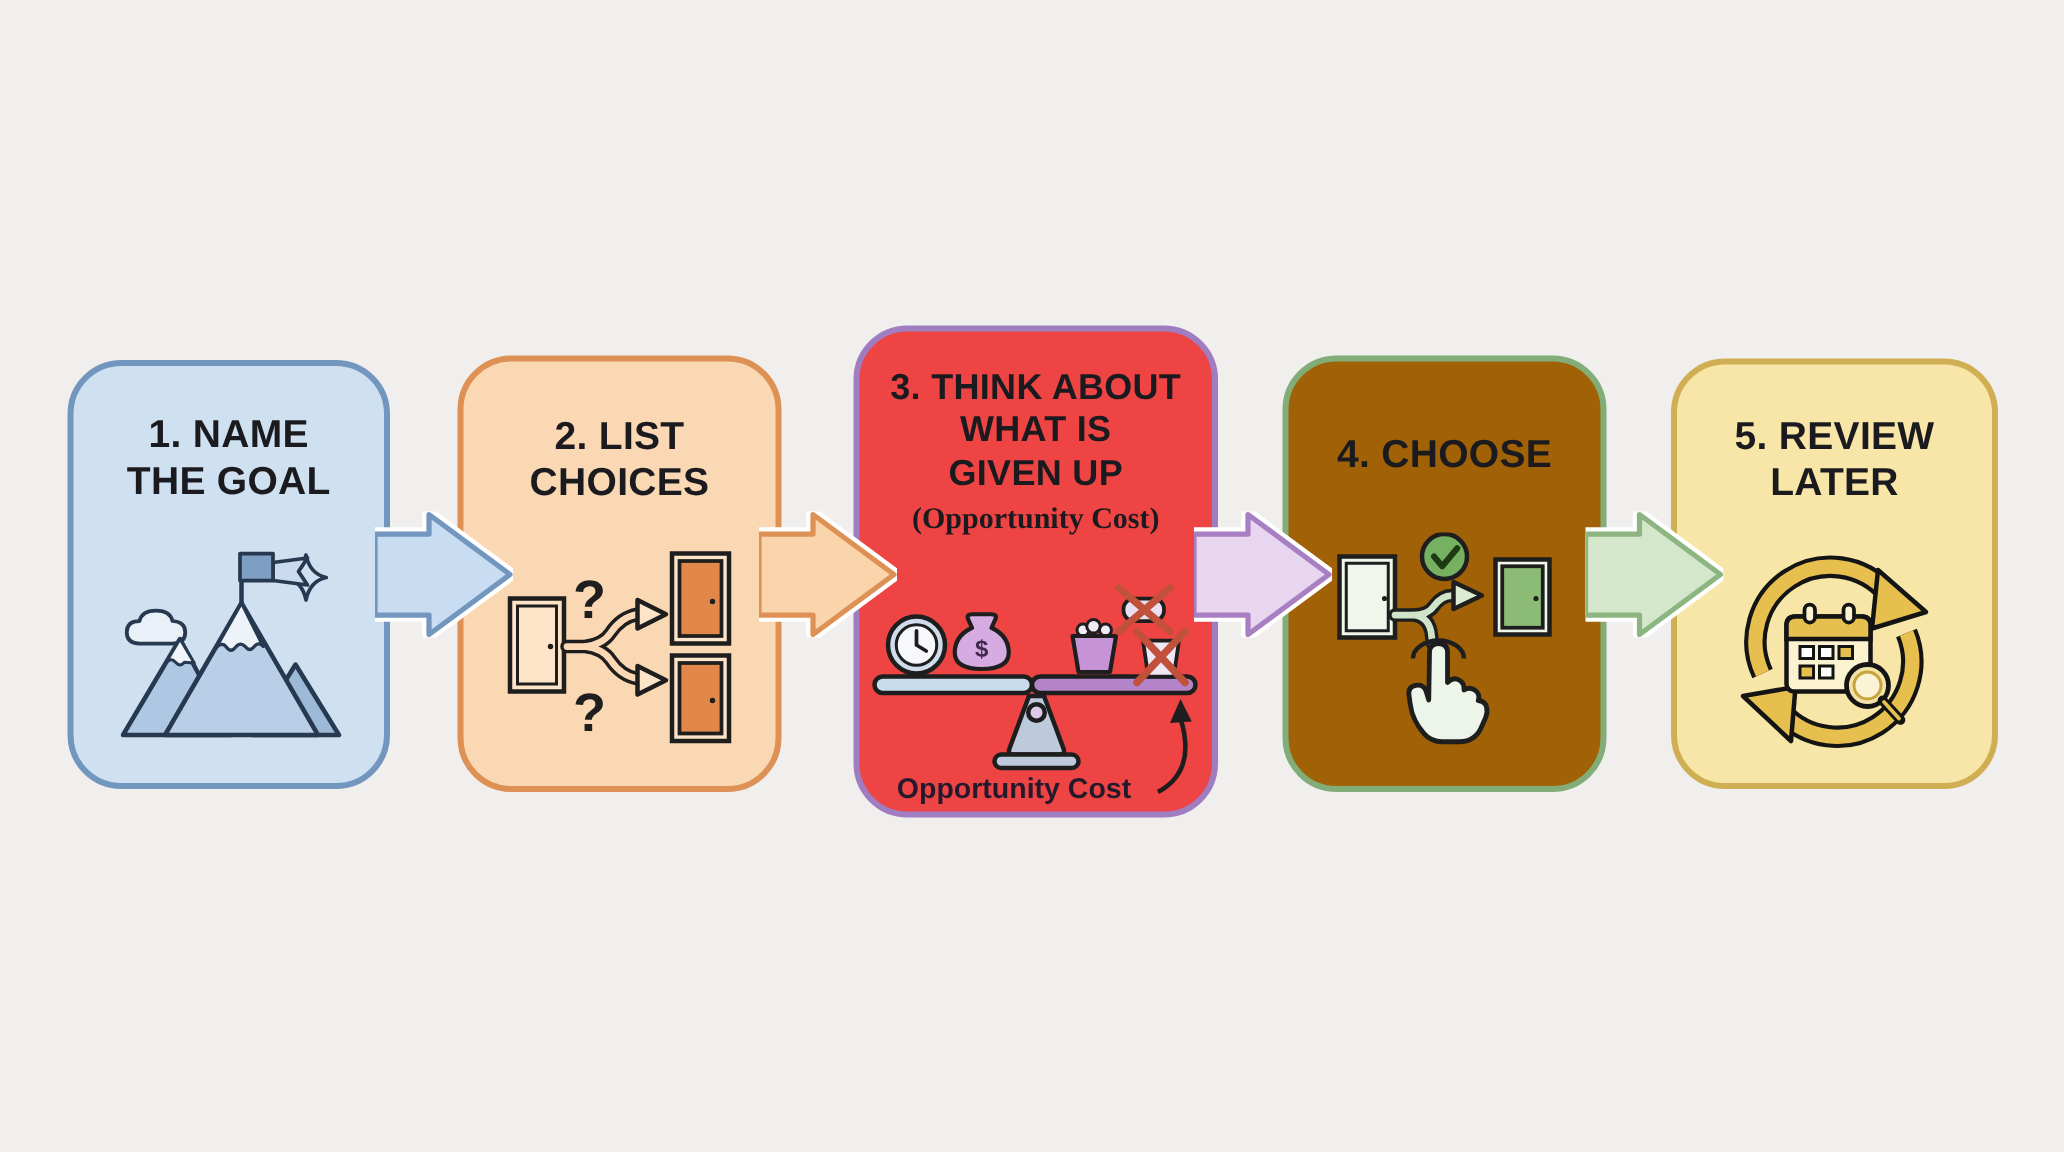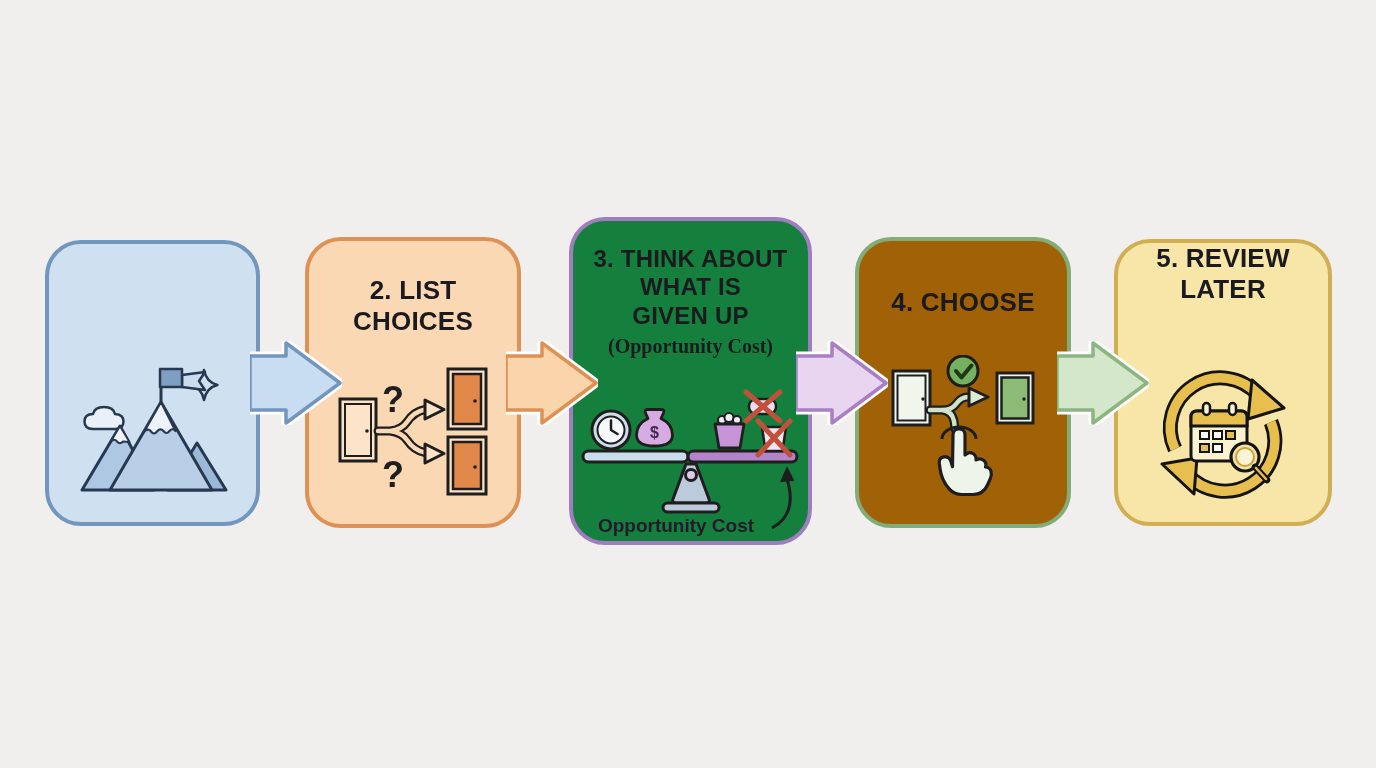--- a/index.html
+++ b/index.html
@@ -2,44 +2,46 @@
 <html><head>
 <meta charset="utf-8">
 <style>
   html,body{margin:0;padding:0;}
   body{font-family:"Liberation Sans", sans-serif;}
   .stage{position:relative;width:1376px;height:768px;background:#f0efed;overflow:hidden;}
   .box{position:absolute;box-sizing:border-box;border:4px solid;border-radius:36px;text-align:center;z-index:1;}
   .box .title{font-weight:700;color:#1b1b1f;white-space:pre-line;line-height:1.18;letter-spacing:.2px;}
   .s1{left:45px;top:240px;width:215px;height:286px;background:#cfe0f1;border-color:#7296bd;}
   .s2{left:305px;top:237px;width:216px;height:291px;background:#fbd8b4;border-color:#dd9154;}
-  .s3{left:569px;top:217px;width:243px;height:328px;background:#15803d;border-color:#a07cc0;}
+  .s3{left:569px;top:217px;width:243px;height:328px;background:#ef4444;border-color:#a07cc0;}
   .s4{left:855px;top:237px;width:216px;height:291px;background:#a16207;border-color:#82ad78;}
   .s5{left:1114px;top:239px;width:218px;height:287px;background:#f7e6a7;border-color:#d0ae53;}
   .s1 .title{padding-top:30px;font-size:26px;}
   .s2 .title{padding-top:34px;font-size:26px;}
   .s3 .title{padding-top:24px;font-size:24px;}
   .s3 .subtitle{font-weight:700;color:#1b1b1f;font-size:20px;margin-top:5px;font-family:Liberation Serif, serif;}
   .s4 .title{padding-top:46px;font-size:26px;}
-  .s5 .title{font-size:26px;}
+  .s5 .title{padding-top:32px;font-size:26px;}
   .icon{position:absolute;left:50%;transform:translateX(-50%);}
   .s1 .icon{top:118px;}
   .s2 .icon{top:119px;}
   .s3 .icon{top:166px;}
   .s4 .icon{top:114px;}
   .s5 .icon{top:124px;}
   .arrow{position:absolute;top:341px;width:92px;height:84px;z-index:5;}
   .a1{left:250px;} .a2{left:506px;} .a3{left:796px;} .a4{left:1057px;}
 </style>
 </head>
 <body>
 
 <div class="stage">
 
   <div class="box s1">
+    <div class="title">1. NAME
+THE GOAL</div>
     <svg class="icon" width="150" height="140" viewBox="0 0 150 140">
       <g stroke="#273950" stroke-linejoin="round" stroke-linecap="round">
         <path d="M15 67 q-8.5 0 -8.5 -7.5 q0 -7.5 8.5 -7.5 q1.5 -7 11 -7 q9.5 0 11 7 q8.5 .5 8.5 7.5 q0 7.5 -8.5 7.5 z" fill="#e9f0f8" stroke-width="2.5"></path>
         <path d="M126 8 q2.5 12.5 13.5 15 q-11 2.5 -13.5 15 q-2.5 -12.5 -13.5 -15 q11 -2.5 13.5 -15 z" fill="none" stroke-width="2.5"></path>
         <path d="M4 128 L42 64 L76 128 Z" fill="#aec7e2" stroke-width="3"></path>
         <path d="M42 64 L32.5 80 q3.5 -4 6.5 -.5 q3 3.5 6 0 L51.5 80 Z" fill="#f1f5fa" stroke-width="2"></path>
         <path d="M90 128 L119 81 L148 128 Z" fill="#9cb9d8" stroke-width="3"></path>
         <path d="M32 128 L83 40 L134 128 Z" fill="#b9cfe7" stroke-width="3"></path>
         <path d="M83 40 L66 70 q4 -4.5 7 -.5 q3 4 6 0 q3 -4 6.5 -.5 q3 4 6 0 q3 -3.5 6 0 L83 40 Z" fill="#eef3f9" stroke-width="2.2"></path>
         <path d="M83 40 V10" fill="none" stroke-width="3"></path>

